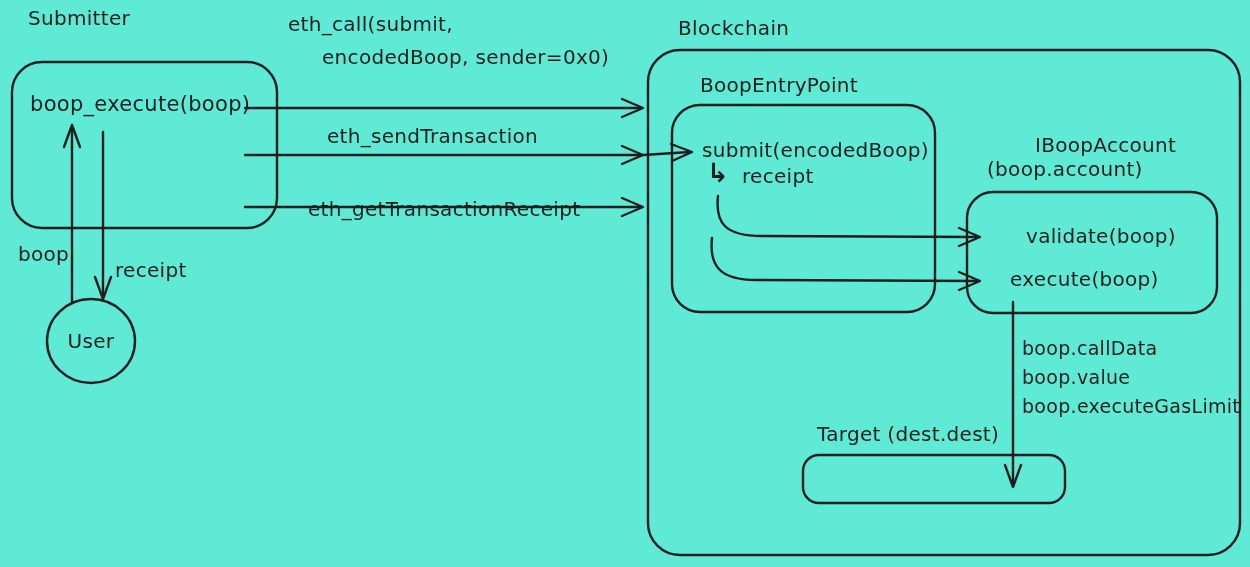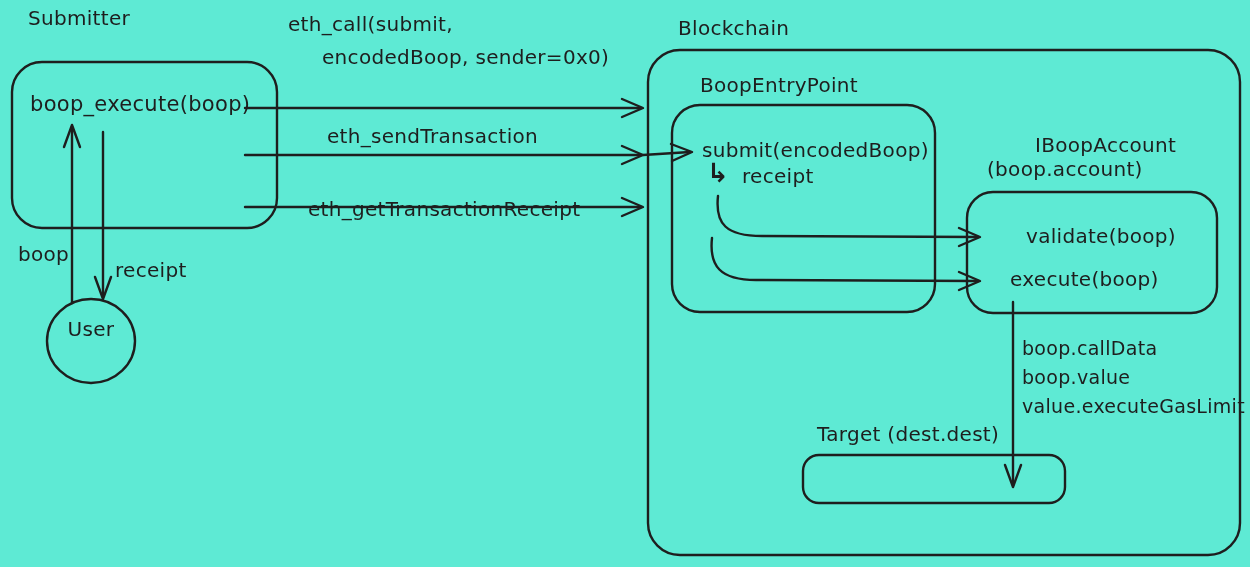--- a/index.html
+++ b/index.html
@@ -127,23 +127,23 @@
 
   <div class="lbl" style="left:987px; top:133px;margin-left:48px;">IBoopAccount</div>
   <div class="lbl" style="left:987px; top:157px;">(boop.account)</div>
 
   <div class="lbl" style="left:1010px; top:224px;margin-left:16px;">validate(boop)</div>
 
   <div class="lbl" style="left:1010px; top:267px;">execute(boop)</div>
 
   <div class="lbl small" style="left:1022px; top:336px;">boop.callData</div>
   <div class="lbl small" style="left:1022px; top:365px;">boop.value</div>
-  <div class="lbl small" style="left:1022px; top:394px;">value.executeGasLimit</div>
+  <div class="lbl small" style="left:1022px; top:394px;">boop.executeGasLimit</div>
 
   <div class="lbl" style="left:817px; top:422px;">Target (dest.dest)</div>
 
-  <div class="lbl center" style="left:47px; top:317px; width:88px;">User</div>
+  <div class="lbl center" style="left:47px; top:329px; width:88px;">User</div>
 
   <div class="lbl" style="left:18px; top:242px;">boop</div>
 
   <div class="lbl" style="left:115px; top:258px;">receipt</div>
 
 </div>
 
 </body></html>

